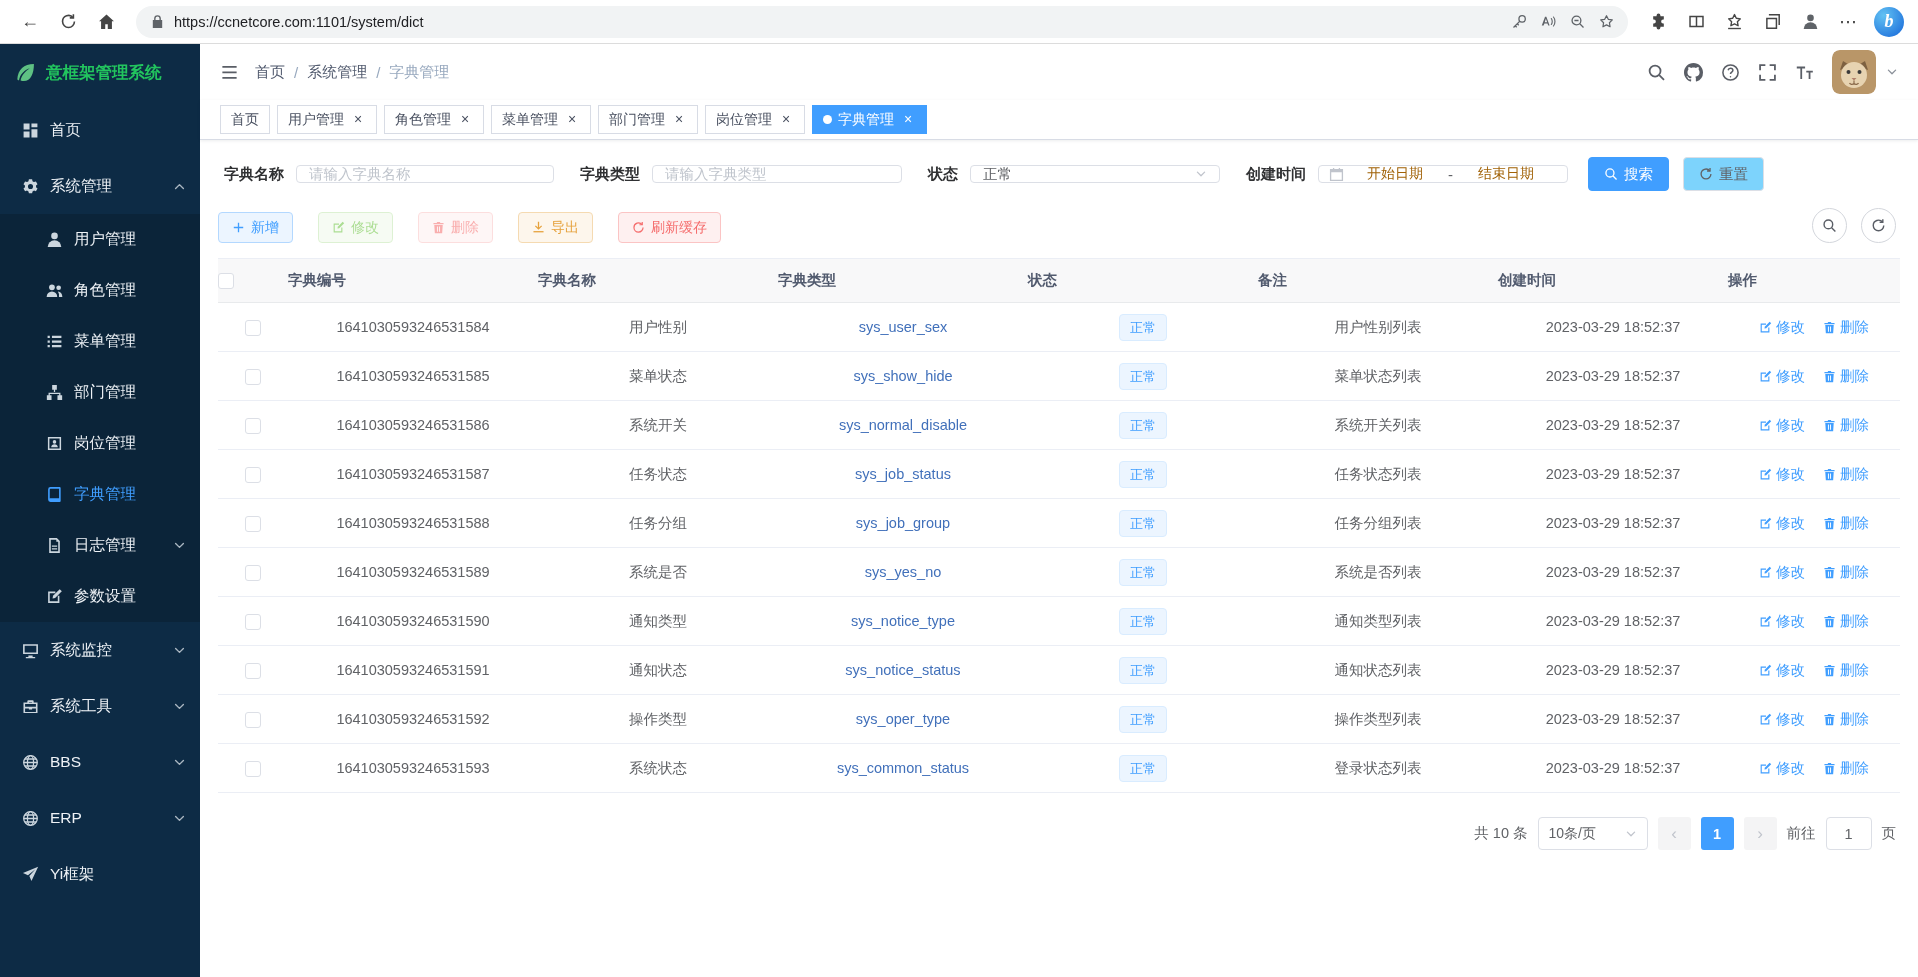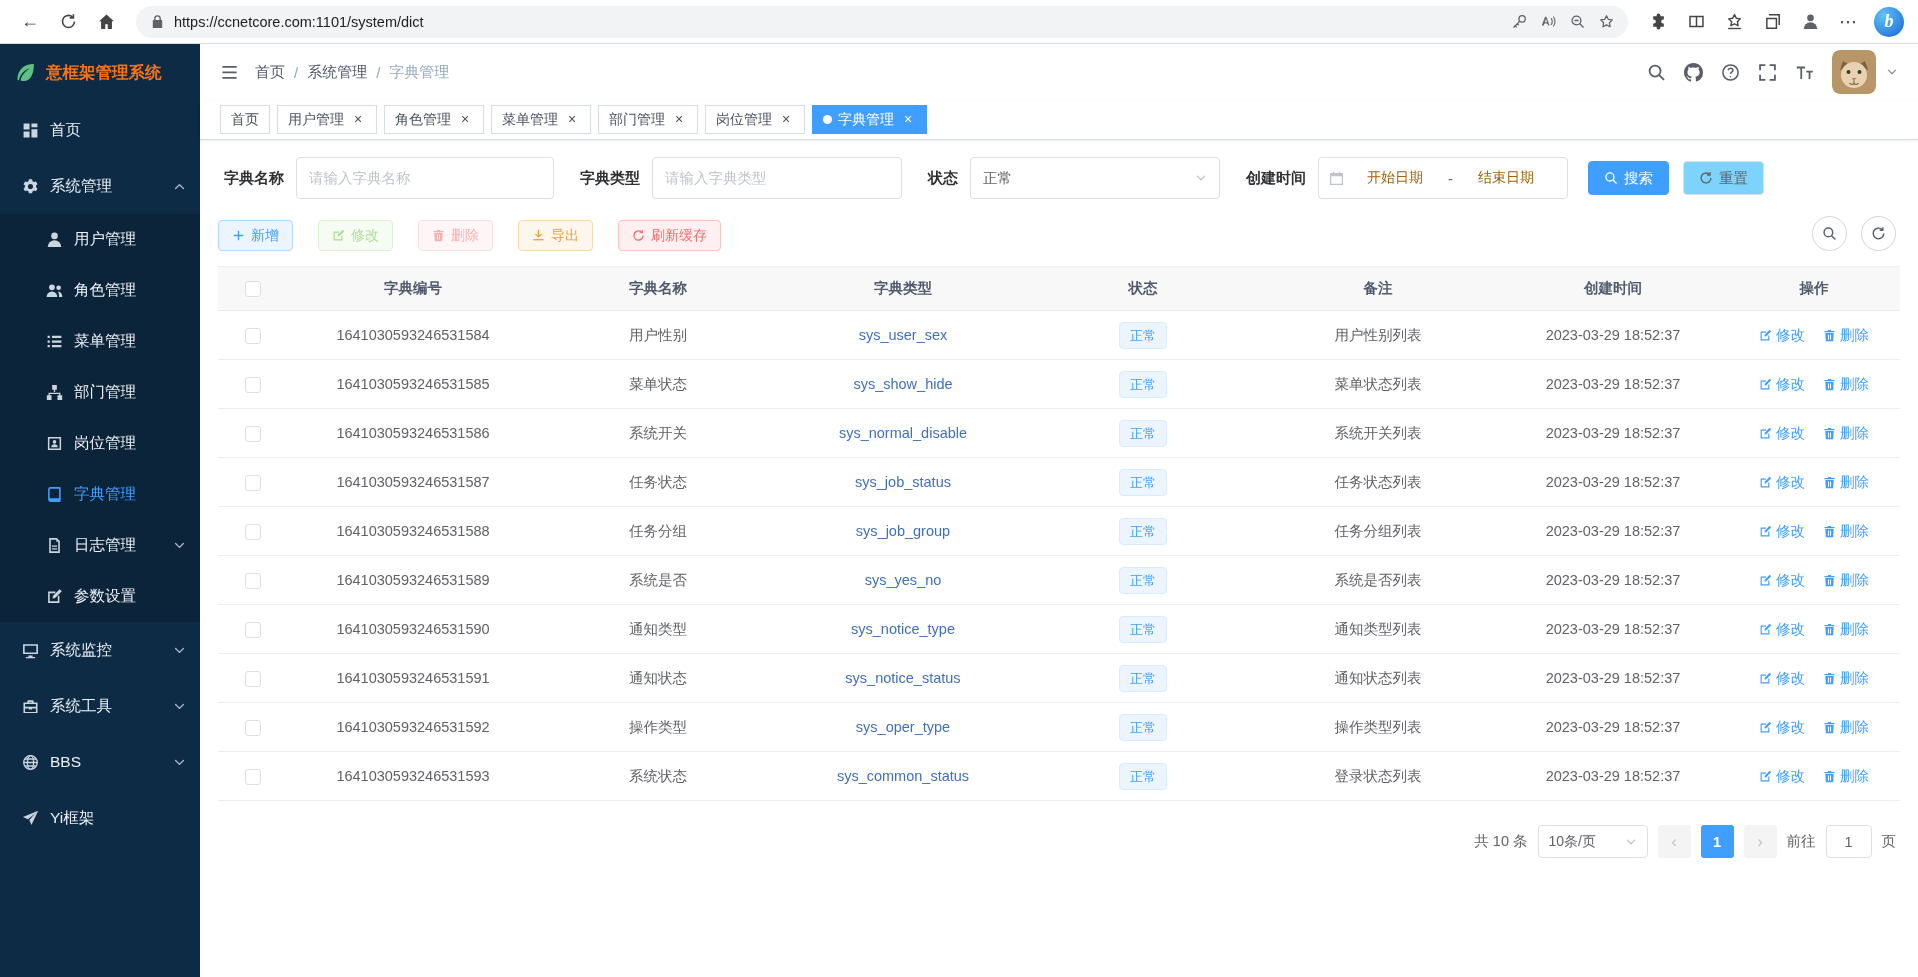--- a/index.html
+++ b/index.html
@@ -17,21 +17,21 @@
 .url-bar .ic{width:15px;height:15px;color:#5f6368}
 .url-text{font-size:14.5px;color:#202124;flex:1;white-space:nowrap;overflow:hidden}
 .ub-right{display:flex;align-items:center;gap:14px;color:#5f6368}
 .avatar-mini{color:#5f6368}
 .bing{width:30px;height:30px;border-radius:50%;background:radial-gradient(circle at 32% 28%,#62c2f3,#1565d8);
   color:#fff;font-weight:bold;font-size:18px;display:inline-flex;align-items:center;justify-content:center;margin-left:4px;font-family:"Liberation Serif",serif;font-style:italic}
 
 
 .app{display:flex;height:933px}
 .sidebar{width:200px;flex-shrink:0;background:var(--sidebar-bg);color:#e4e9ee;overflow:hidden}
-.logo{height:58px;display:flex;align-items:center;gap:10px;padding:0 14px;color:#f97316;font-weight:bold;font-size:16.5px;white-space:nowrap}
+.logo{height:58px;display:flex;align-items:center;gap:10px;padding:0 14px;color:#22c55e;font-weight:bold;font-size:16.5px;white-space:nowrap}
 .logo .ic{width:22px;height:22px}
 .menu .mi{height:56px;display:flex;align-items:center;padding:0 14px 0 22px;font-size:15.5px;color:#eef2f6;cursor:pointer;white-space:nowrap}
 .menu .mi.subitem{height:51px;background:var(--sidebar-sub-bg);padding-left:46px}
 .mic{display:inline-flex;margin-right:11px;color:#ccd6de}
 .mic .ic{width:17px;height:17px}
 .chev{margin-left:auto;display:inline-flex;color:#a9b6c1}
 .chev .ic{width:13px;height:13px}
 .chev.up .ic{transform:rotate(180deg)}
 .mi.active .mlabel,.mi.active .mic{color:var(--primary)}
 
@@ -58,21 +58,21 @@
 .tab.active{background:var(--primary);border-color:var(--primary);color:#fff}
 .tab.active .dot{display:inline-block}
 .tab .x{font-size:14px;width:16px;height:16px;line-height:14px;text-align:center;border-radius:50%}
 
 
 .content{flex:1;padding:17px 18px 0;overflow:hidden}
 
 .filterbar{display:flex;align-items:center;white-space:nowrap}
 .flabel{font-weight:bold;color:#303133;font-size:15px;margin:0 12px 0 26px}
 .flabel:first-child{margin-left:6px}
-.fbox{height:42px;border:1px solid #dcdfe6;border-radius:4px;background:#fff;display:flex;align-items:center}
+.fbox{height:18px;border:1px solid #dcdfe6;border-radius:4px;background:#fff;display:flex;align-items:center}
 .fbox input{width:100%;padding:0 12px;font-size:14.5px;color:#606266}
 ::placeholder{color:#bfc4cc}
 .w258{width:258px}.w250{width:250px}
 .select{justify-content:space-between;padding:0 12px;cursor:pointer}
 .sel-val{color:#606266;font-size:14.5px}
 .sel-caret,.dr-ic{display:inline-flex;color:#c0c4cc}
 .sel-caret .ic{width:12px;height:12px}
 .drange{padding:0 10px;cursor:pointer}
 .dr-ic .ic{width:15px;height:15px}
 .dr-ph{flex:1;text-align:center;color:#a16207;font-size:14px}
@@ -89,21 +89,21 @@
 .tbtn.success{color:var(--success);background:#f0f9eb;border-color:#c2e7b0}
 .tbtn.danger{color:var(--danger);background:#fef0f0;border-color:#fbc4c4}
 .tbtn.warning{color:var(--warning);background:#fdf6ec;border-color:#f5dab1}
 .tbtn.disabled{opacity:.55;cursor:not-allowed}
 .tool-right{margin-left:auto;display:flex;gap:14px;padding-right:4px}
 .circle-btn{width:35px;height:35px;border-radius:50%;border:1px solid #d3d6dc;color:#5a5e66;display:inline-flex;align-items:center;justify-content:center;cursor:pointer;background:#fff}
 .circle-btn .ic{width:15px;height:15px}
 
 
 .dtable{width:100%;border-collapse:collapse;table-layout:fixed;margin-top:15px;border-top:1px solid #ebeef5}
-.dtable thead th{height:44px;background:#f8f8f9;color:#515a6e;font-weight:bold;font-size:14.5px;border-bottom:1px solid #e8eaec;text-align:center}
+.dtable thead th{height:44px;background:#f8f8f9;color:#515a6e;font-weight:bold;font-size:14.5px;border-bottom:1px solid #e8eaec;text-align:left}
 .dtable tbody td{height:49px;border-bottom:1px solid #ebeef5;text-align:center;font-size:14.5px;color:#606266;vertical-align:middle;white-space:nowrap;overflow:hidden}
 .cb{width:16px;height:16px;border:1px solid #dcdfe6;border-radius:3px;background:#fff;display:inline-block;vertical-align:middle;cursor:pointer}
 .link{color:var(--link);cursor:pointer;text-decoration:none}
 .tag{display:inline-block;padding:0 10px;line-height:25px;background:#ecf5ff;border:1px solid #d9ecff;color:var(--primary);border-radius:4px;font-size:13px}
 .op{color:var(--primary);cursor:pointer;display:inline-flex;align-items:center;gap:4px;margin:0 9px;font-size:14.5px}
 .op .ic{width:13px;height:13px}
 
 
 .pagination{display:flex;align-items:center;justify-content:flex-end;gap:10px;margin-top:24px;color:#606266;font-size:14.5px;padding-right:4px;white-space:nowrap}
 .psize{width:110px;height:33px;border:1px solid #dcdfe6;border-radius:4px;display:flex;align-items:center;justify-content:space-between;padding:0 10px;font-size:14px;color:#606266;cursor:pointer}
@@ -331,20 +331,35 @@
               <path d="M1.6 8h12.8M2.5 4.7h11M2.5 11.3h11"></path>
             </svg>
           </span>
           <span class="mlabel">BBS</span>
           <span class="chev">
             <svg class="ic" viewBox="0 0 16 16" fill="none" stroke="currentColor" stroke-width="1.7" stroke-linecap="round" stroke-linejoin="round">
               <path d="M3.2 5.5L8 10.3l4.8-4.8"></path>
             </svg>
           </span>
         </div>
+        <div class="mi group">
+          <span class="mic">
+            <svg class="ic" viewBox="0 0 16 16" fill="none" stroke="currentColor" stroke-width="1.2">
+              <circle cx="8" cy="8" r="6.4"></circle>
+              <ellipse cx="8" cy="8" rx="2.9" ry="6.4"></ellipse>
+              <path d="M1.6 8h12.8M2.5 4.7h11M2.5 11.3h11"></path>
+            </svg>
+          </span>
+          <span class="mlabel">ERP</span>
+          <span class="chev">
+            <svg class="ic" viewBox="0 0 16 16" fill="none" stroke="currentColor" stroke-width="1.7" stroke-linecap="round" stroke-linejoin="round">
+              <path d="M3.2 5.5L8 10.3l4.8-4.8"></path>
+            </svg>
+          </span>
+        </div>
         <div class="mi item">
           <span class="mic">
             <svg class="ic" viewBox="0 0 16 16" fill="currentColor">
               <path d="M15.2.8L.9 6.7l4.7 2 7-5.6-5.7 6.4 2 4.7z"></path>
             </svg>
           </span>
           <span class="mlabel">Yi框架</span>
         </div>
       </nav>
   </aside>

